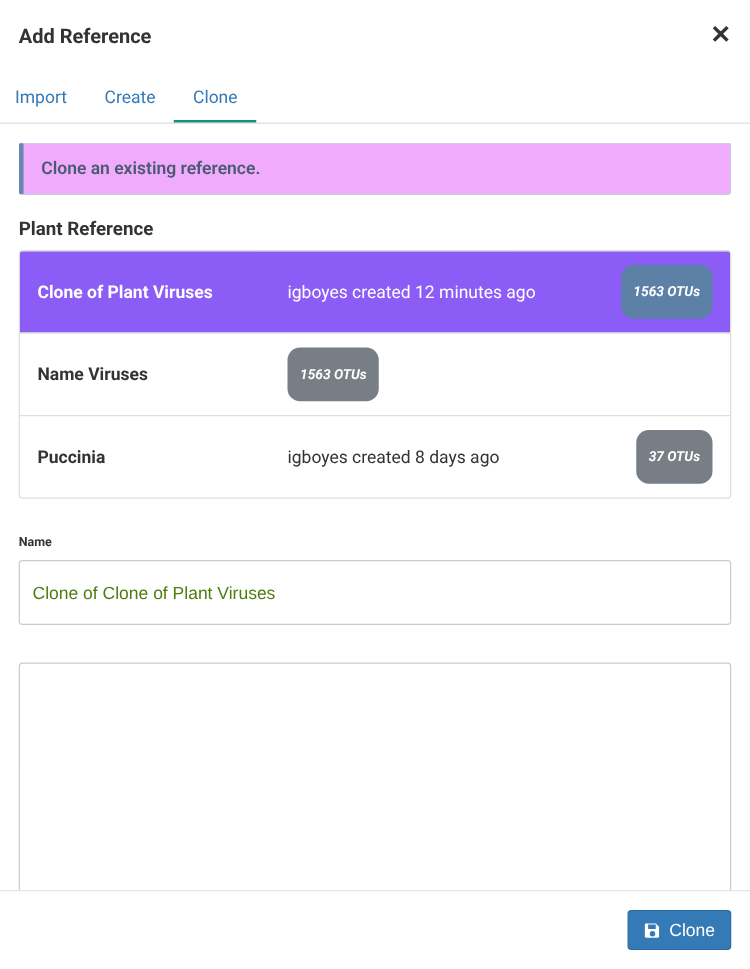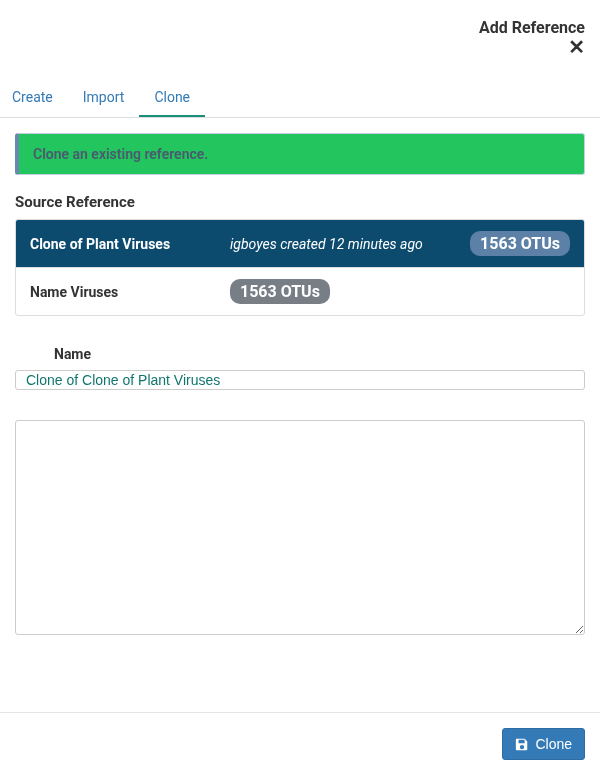--- a/index.html
+++ b/index.html
@@ -9,23 +9,22 @@
       color: #333;
       width: 600px;
       height: 775px;
       position: relative;
       font-size: 14px;
     }
     .modal { padding: 0; }
     .modal-header {
       display: flex;
       justify-content: space-between;
-      align-items: flex-end;
+      align-items: center;
       padding: 18px 15px 10px 15px;
-      flex-direction: column;
     }
     .modal-title {
       font-size: 16px;
       font-weight: 700;
       color: #333;
     }
     .close-btn {
       font-size: 20px;
       font-weight: 700;
       line-height: 1;
@@ -50,98 +49,97 @@
     }
     .tab.active {
       border-bottom: 2px solid #178f7b;
       font-weight: 400;
     }
     .tab:first-child { padding-left: 0; }
 
     .tab-body { padding: 15px; }
 
     .alert {
-      background: #22c55e;
+      background: #f0abfc;
       border: 1px solid #c4d0e0;
       border-left: 4px solid #6988b0;
       border-radius: 3px;
       padding: 12px 14px;
       color: #4a5a70;
       font-weight: 600;
       margin-bottom: 18px;
     }
 
     .section-heading {
       font-size: 15px;
       font-weight: 700;
       color: #333;
       margin-bottom: 8px;
     }
 
     .field-label {
-      font-size: 14px;
+      font-size: 10px;
       font-weight: 700;
       color: #333;
       margin-bottom: 8px;
-      margin-left: 39px;
     }
 
     .ref-list {
       border: 1px solid #ddd;
       border-radius: 3px;
       overflow: hidden;
       margin-bottom: 30px;
     }
     .ref-item {
       display: flex;
       align-items: center;
       padding: 11px 14px;
       border-top: 1px solid #ddd;
       cursor: pointer;
       color: #333;
     }
     .ref-item:first-child { border-top: none; }
     .ref-item.selected {
-      background: #0c4a6e;
+      background: #8b5cf6;
       color: #fff;
     }
     .ref-name {
       flex: 0 0 200px;
       font-weight: 700;
       white-space: nowrap;
       overflow: hidden;
       text-overflow: ellipsis;
     }
     .ref-created {
       flex: 1;
-      font-style: italic;
     }
     .ref-badge-wrap { flex: 0 0 auto; }
     .badge {
       display: inline-block;
       background: #777e85;
       color: #fff;
-      font-size: 16px;
-      font-weight: 700;
-      padding: 3px 10px;
+      font-size: 11px;
+      font-weight: 700;
+      padding: 15px 10px;
       border-radius: 10px;
       white-space: nowrap;
+      font-style: italic;
     }
     .ref-item.selected .badge {
       background: #5d80a6;
     }
 
     .text-input {
       width: 100%;
-      height: 20px;
+      height: 52px;
       padding: 6px 10px;
       border: 1px solid #ccc;
       border-radius: 3px;
       font-size: 14px;
-      color: #0f766e;
+      color: #4d7c0f;
       margin-bottom: 30px;
     }
 
     .textarea {
       width: 100%;
       height: 215px;
       padding: 6px 10px;
       border: 1px solid #ccc;
       border-radius: 3px;
       font-size: 14px;
@@ -183,41 +181,46 @@
 <body>
 
 <div class="modal">
 
   <div class="modal-header">
     <div class="modal-title">Add Reference</div>
     <button class="close-btn">✕</button>
   </div>
 
   <div class="tabs">
+    <div class="tab">Import</div>
     <div class="tab">Create</div>
-    <div class="tab">Import</div>
     <div class="tab active">Clone</div>
   </div>
 
   <div class="tab-body">
 
     <div class="alert">Clone an existing reference.</div>
 
-    <div class="section-heading">Source Reference</div>
+    <div class="section-heading">Plant Reference</div>
 
     <div class="ref-list">
       <div class="ref-item selected">
         <div class="ref-name">Clone of Plant Viruses</div>
         <div class="ref-created">igboyes created 12 minutes ago</div>
         <div class="ref-badge-wrap"><span class="badge">1563 OTUs</span></div>
       </div>
       <div class="ref-item">
         <div class="ref-name">Name Viruses</div>
         <div class="ref-badge-wrap"><span class="badge">1563 OTUs</span></div>
       </div>
+      <div class="ref-item">
+        <div class="ref-name">Puccinia</div>
+        <div class="ref-created">igboyes created 8 days ago</div>
+        <div class="ref-badge-wrap"><span class="badge">37 OTUs</span></div>
+      </div>
     </div>
 
     <div class="field-label">Name</div>
     <input type="text" class="text-input" value="Clone of Clone of Plant Viruses" style="">
 
     <textarea class="textarea" style=""></textarea>
 
   </div>
 
   <div class="modal-footer">

